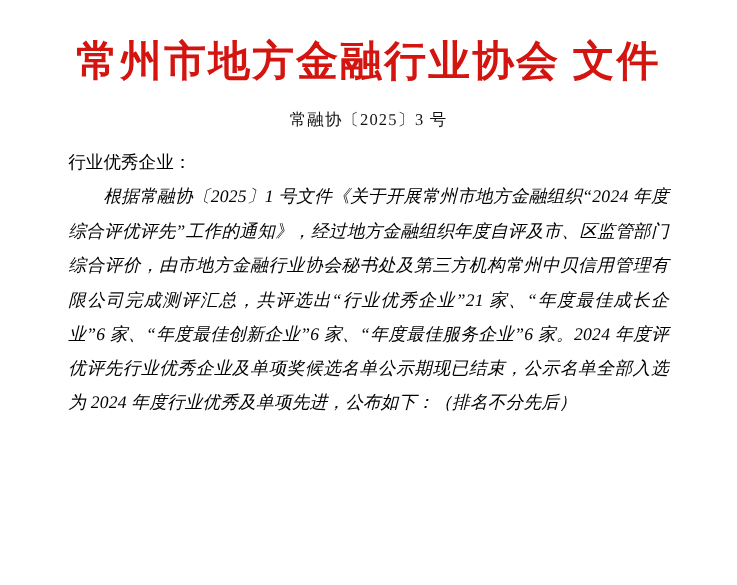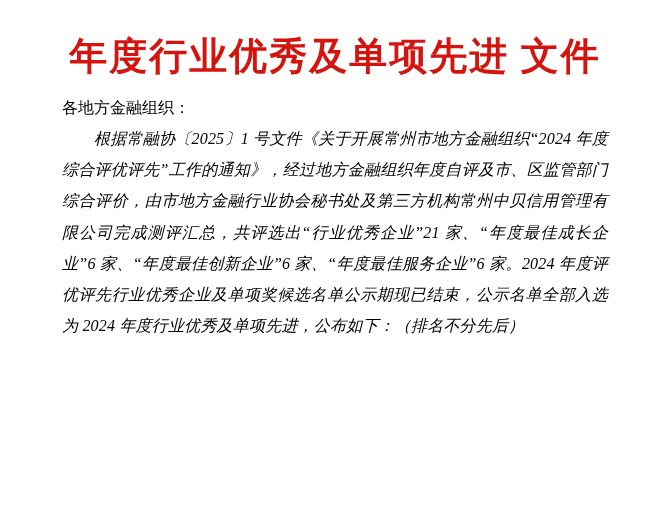--- a/index.html
+++ b/index.html
@@ -63,21 +63,22 @@
     margin-top: 2px;
     letter-spacing: 0.2px;
     font-style: italic;
   }
 </style>
 </head>
 <body>
 
 <div class="page">
 
-  <div class="doc-header">年度行业优秀及单项先进  文件</div>
+  <div class="doc-header">常州市地方金融行业协会  文件</div>
+
+  <div class="doc-number">常融协〔2025〕3 号</div>
 
 
-
-  <div class="salutation">各地方金融组织：</div>
+  <div class="salutation">行业优秀企业：</div>
 
   <div class="body-text">根据常融协〔2025〕1 号文件《关于开展常州市地方金融组织“2024 年度综合评优评先”工作的通知》，经过地方金融组织年度自评及市、区监管部门综合评价，由市地方金融行业协会秘书处及第三方机构常州中贝信用管理有限公司完成测评汇总，共评选出“行业优秀企业”21 家、“年度最佳成长企业”6 家、“年度最佳创新企业”6 家、“年度最佳服务企业”6 家。2024 年度评优评先行业优秀企业及单项奖候选名单公示期现已结束，公示名单全部入选为 2024 年度行业优秀及单项先进，公布如下：（排名不分先后）</div>
 
 </div>
 
 </body></html>

